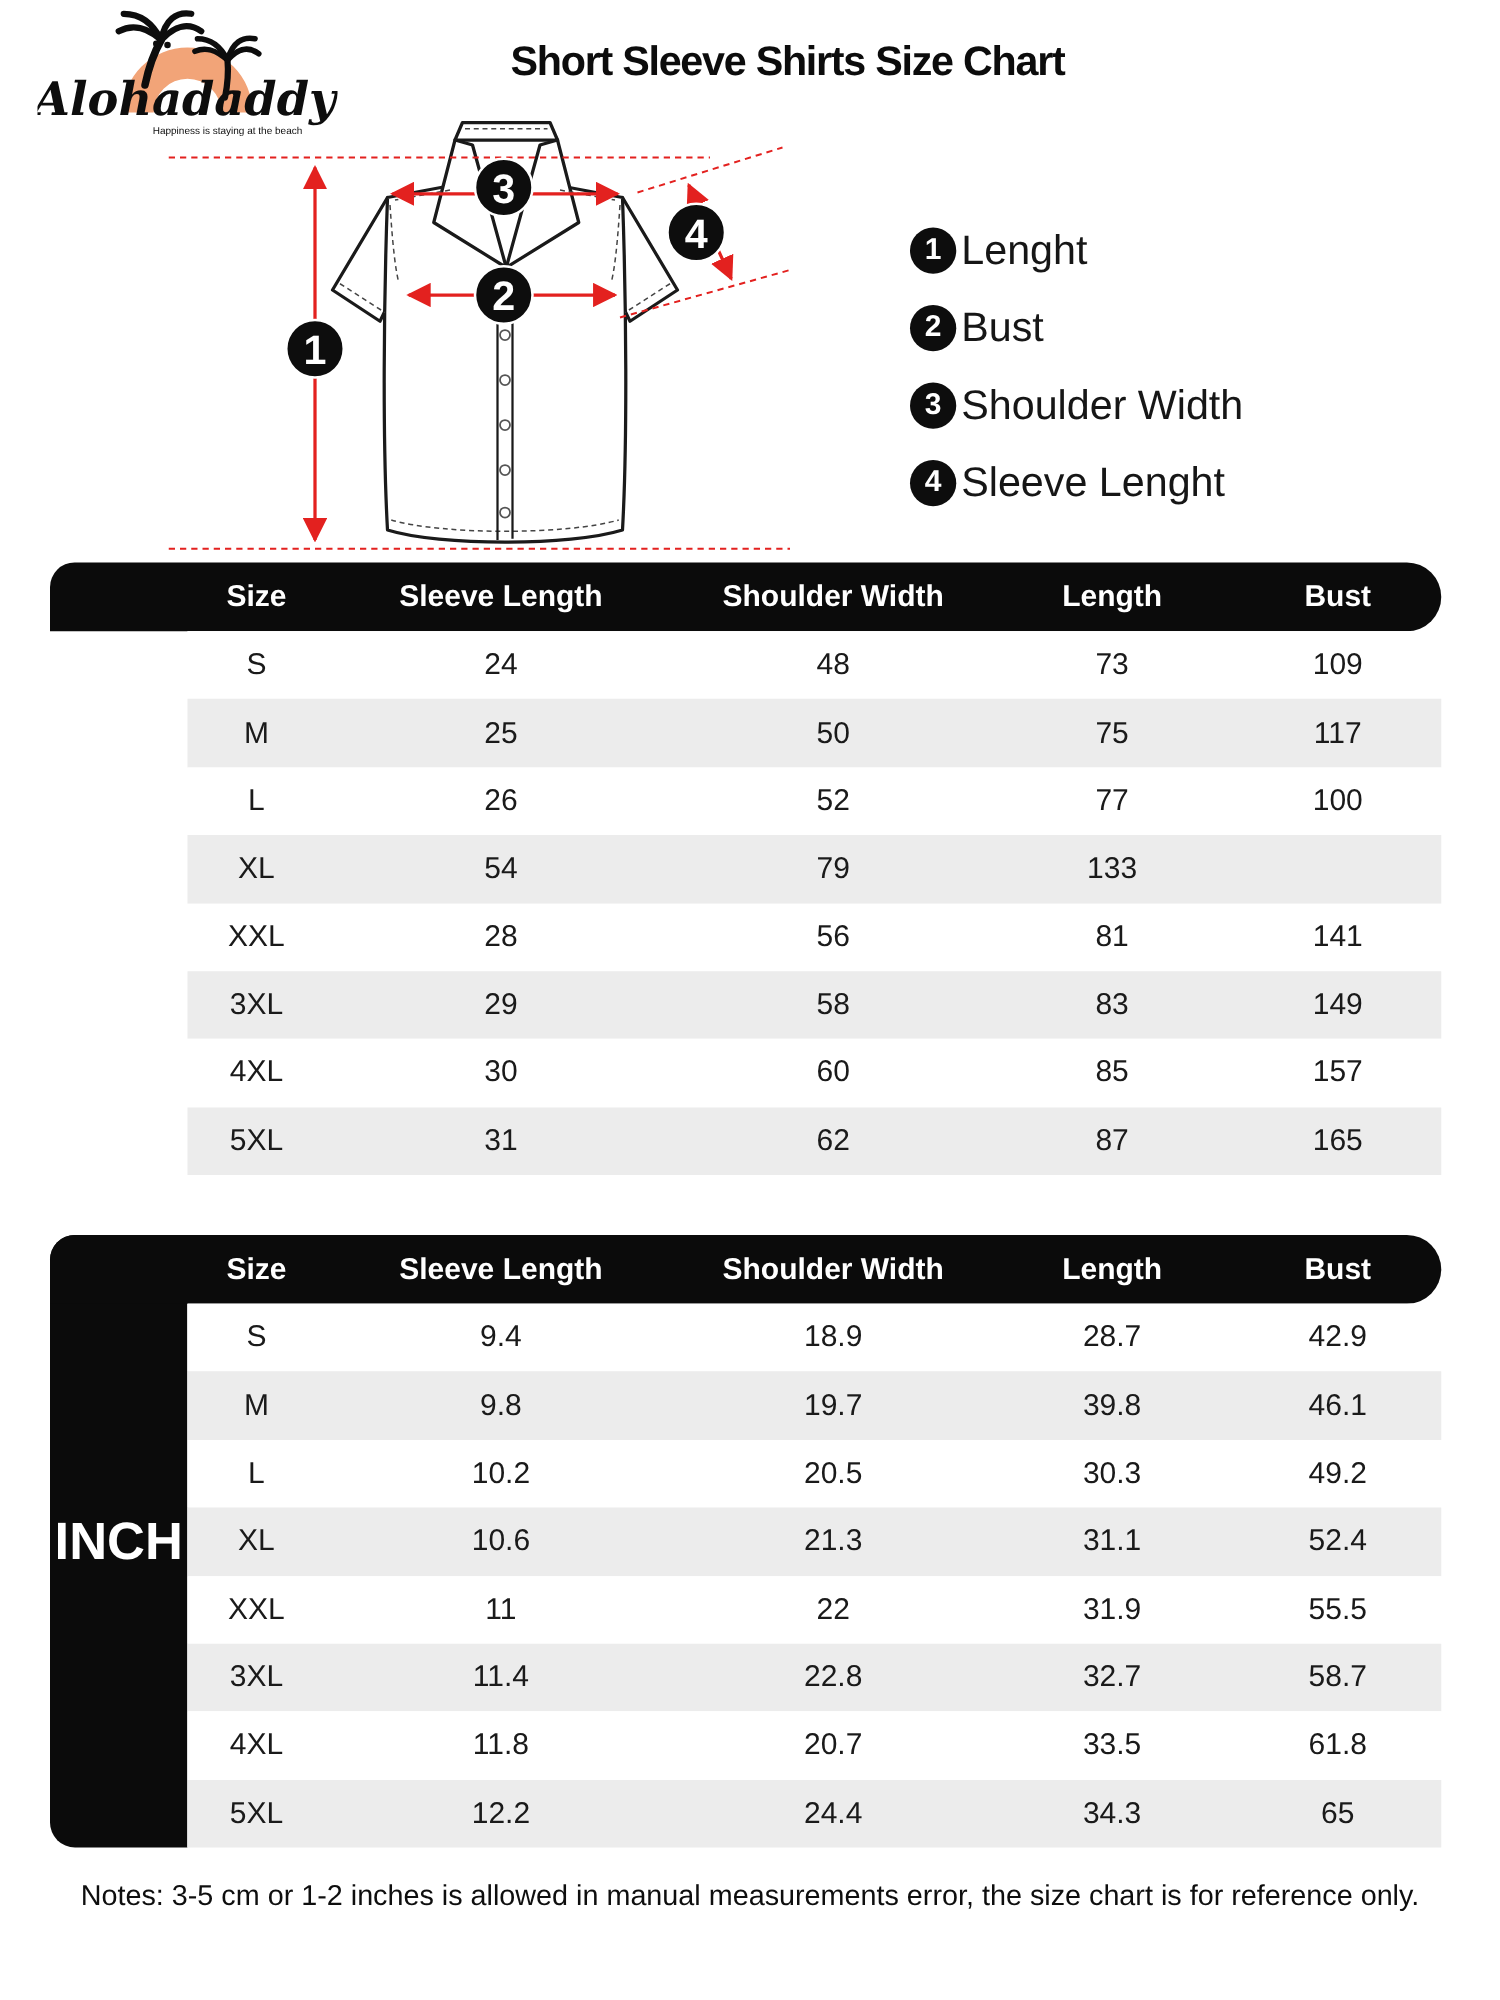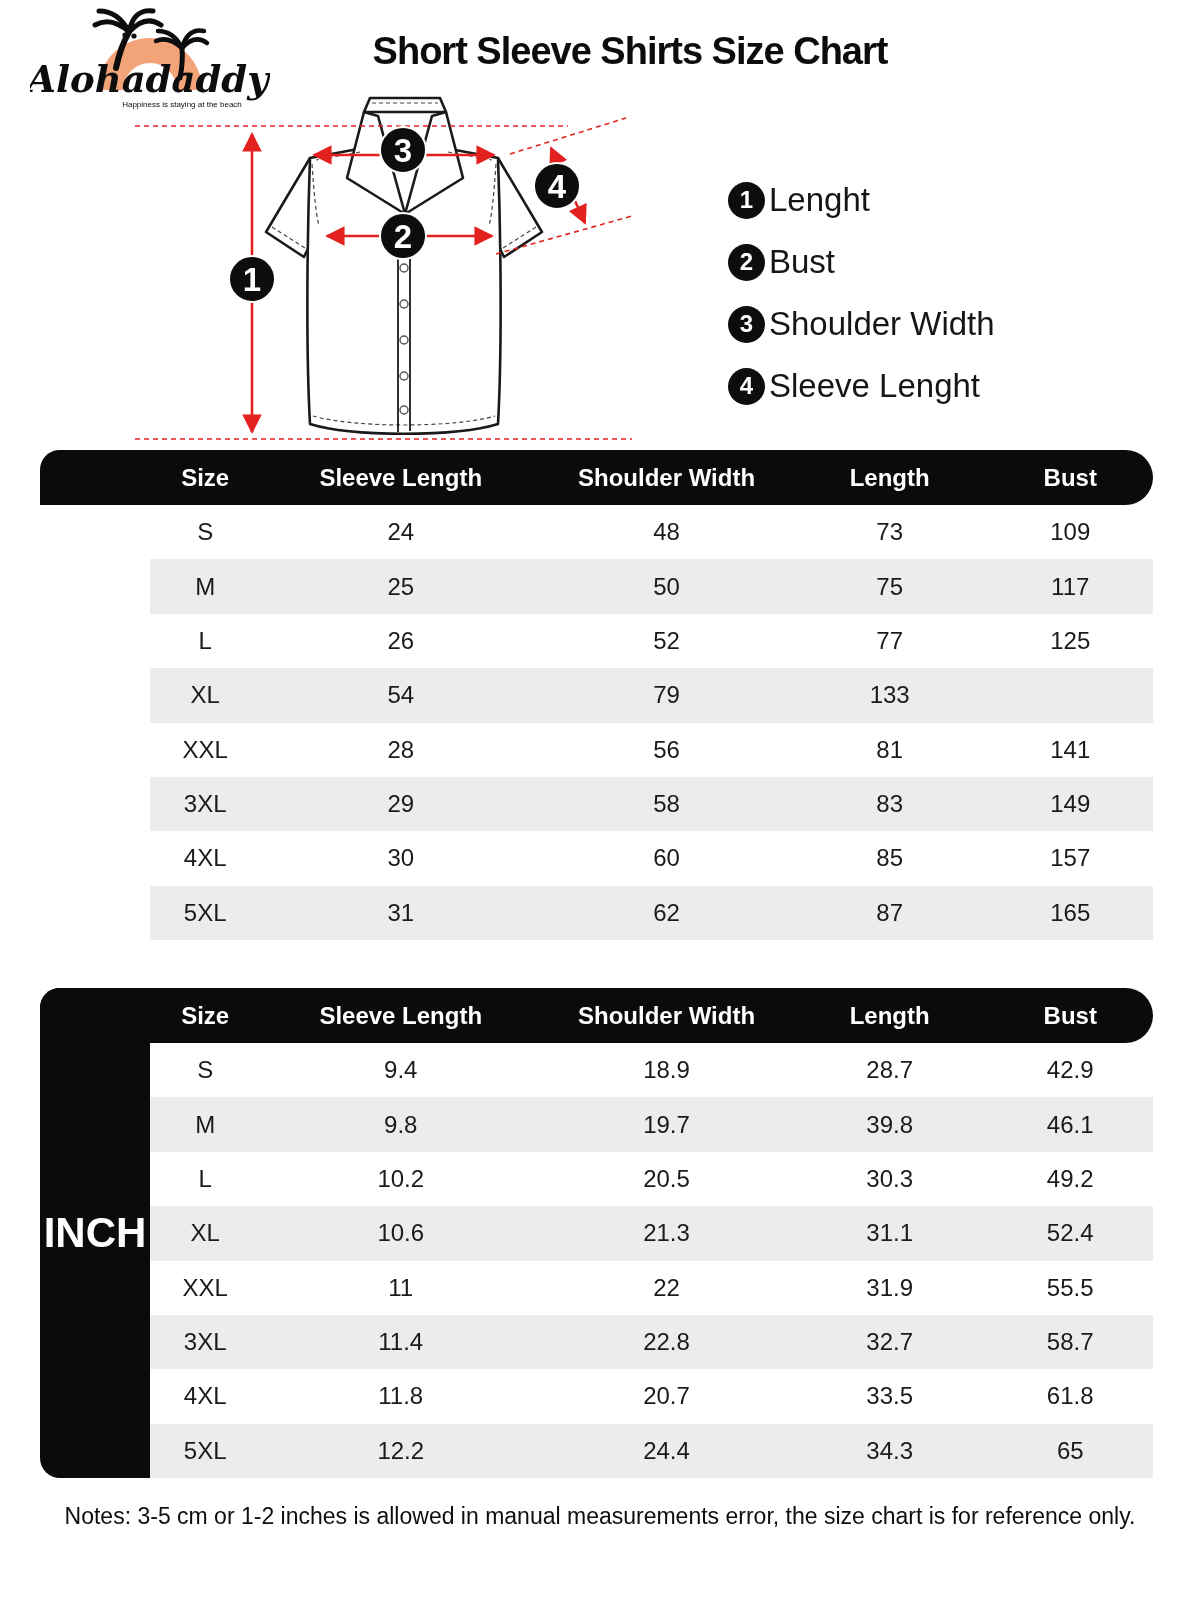--- a/index.html
+++ b/index.html
@@ -4,21 +4,21 @@
 <style>
   html,body{margin:0;padding:0;}
   body{
     width:1200px;height:1600px;position:relative;background:#ffffff;
     font-family:"Liberation Sans", sans-serif;color:#111;overflow:hidden;
   }
   
   .logo{position:absolute;left:30px;top:4px;width:240px;height:112px;}
   .page-title{
     position:absolute;left:180px;top:30px;width:900px;text-align:center;
-    font-size:38px;font-weight:bold;letter-spacing:-1px;color:#0c0c0c;white-space:nowrap;
+    font-size:33px;font-weight:bold;letter-spacing:-1px;color:#0c0c0c;white-space:nowrap;
   }
   
   .diagram{position:absolute;left:120px;top:92px;width:560px;height:362px;}
   
   .legend{position:absolute;left:728px;top:180px;display:flex;flex-direction:column;gap:22px;}
   .legend-item{display:flex;align-items:center;height:40px;}
   .legend-badge{
     width:37px;height:37px;border-radius:50%;background:#0d0d0d;color:#fff;
     display:flex;align-items:center;justify-content:center;
     font-size:24px;font-weight:bold;flex:0 0 auto;
@@ -199,21 +199,21 @@
         <div class="tcell">25</div>
         <div class="tcell">50</div>
         <div class="tcell">75</div>
         <div class="tcell">117</div>
       </div>
       <div class="trow">
         <div class="tcell">L</div>
         <div class="tcell">26</div>
         <div class="tcell">52</div>
         <div class="tcell">77</div>
-        <div class="tcell">125</div>
+        <div class="tcell">100</div>
       </div>
       <div class="trow alt">
         <div class="tcell">XL</div>
         <div class="tcell">54</div>
         <div class="tcell">79</div>
         <div class="tcell">133</div>
       </div>
       <div class="trow">
         <div class="tcell">XXL</div>
         <div class="tcell">28</div>

